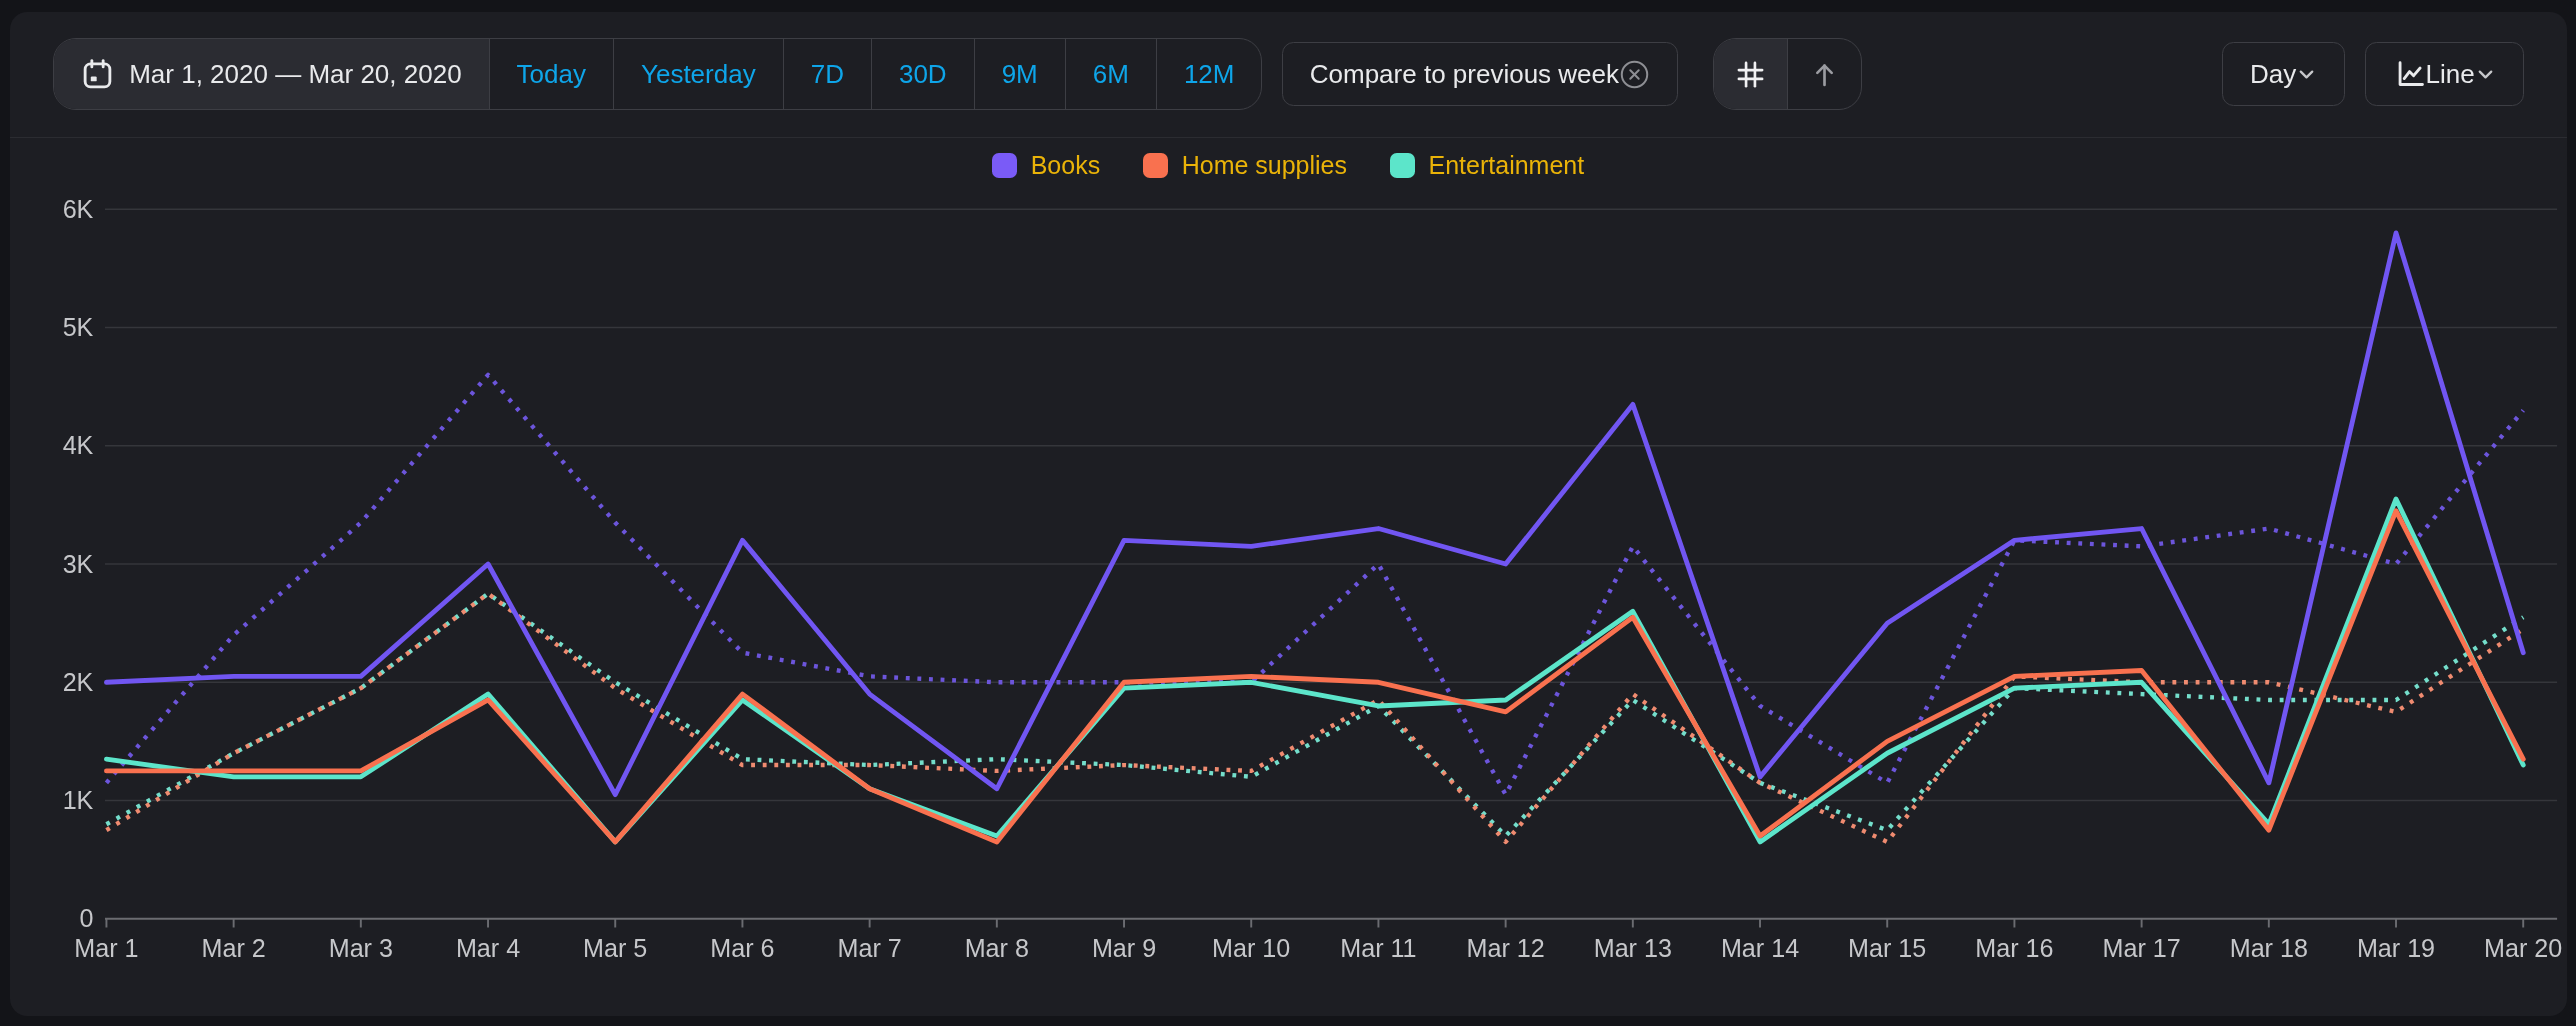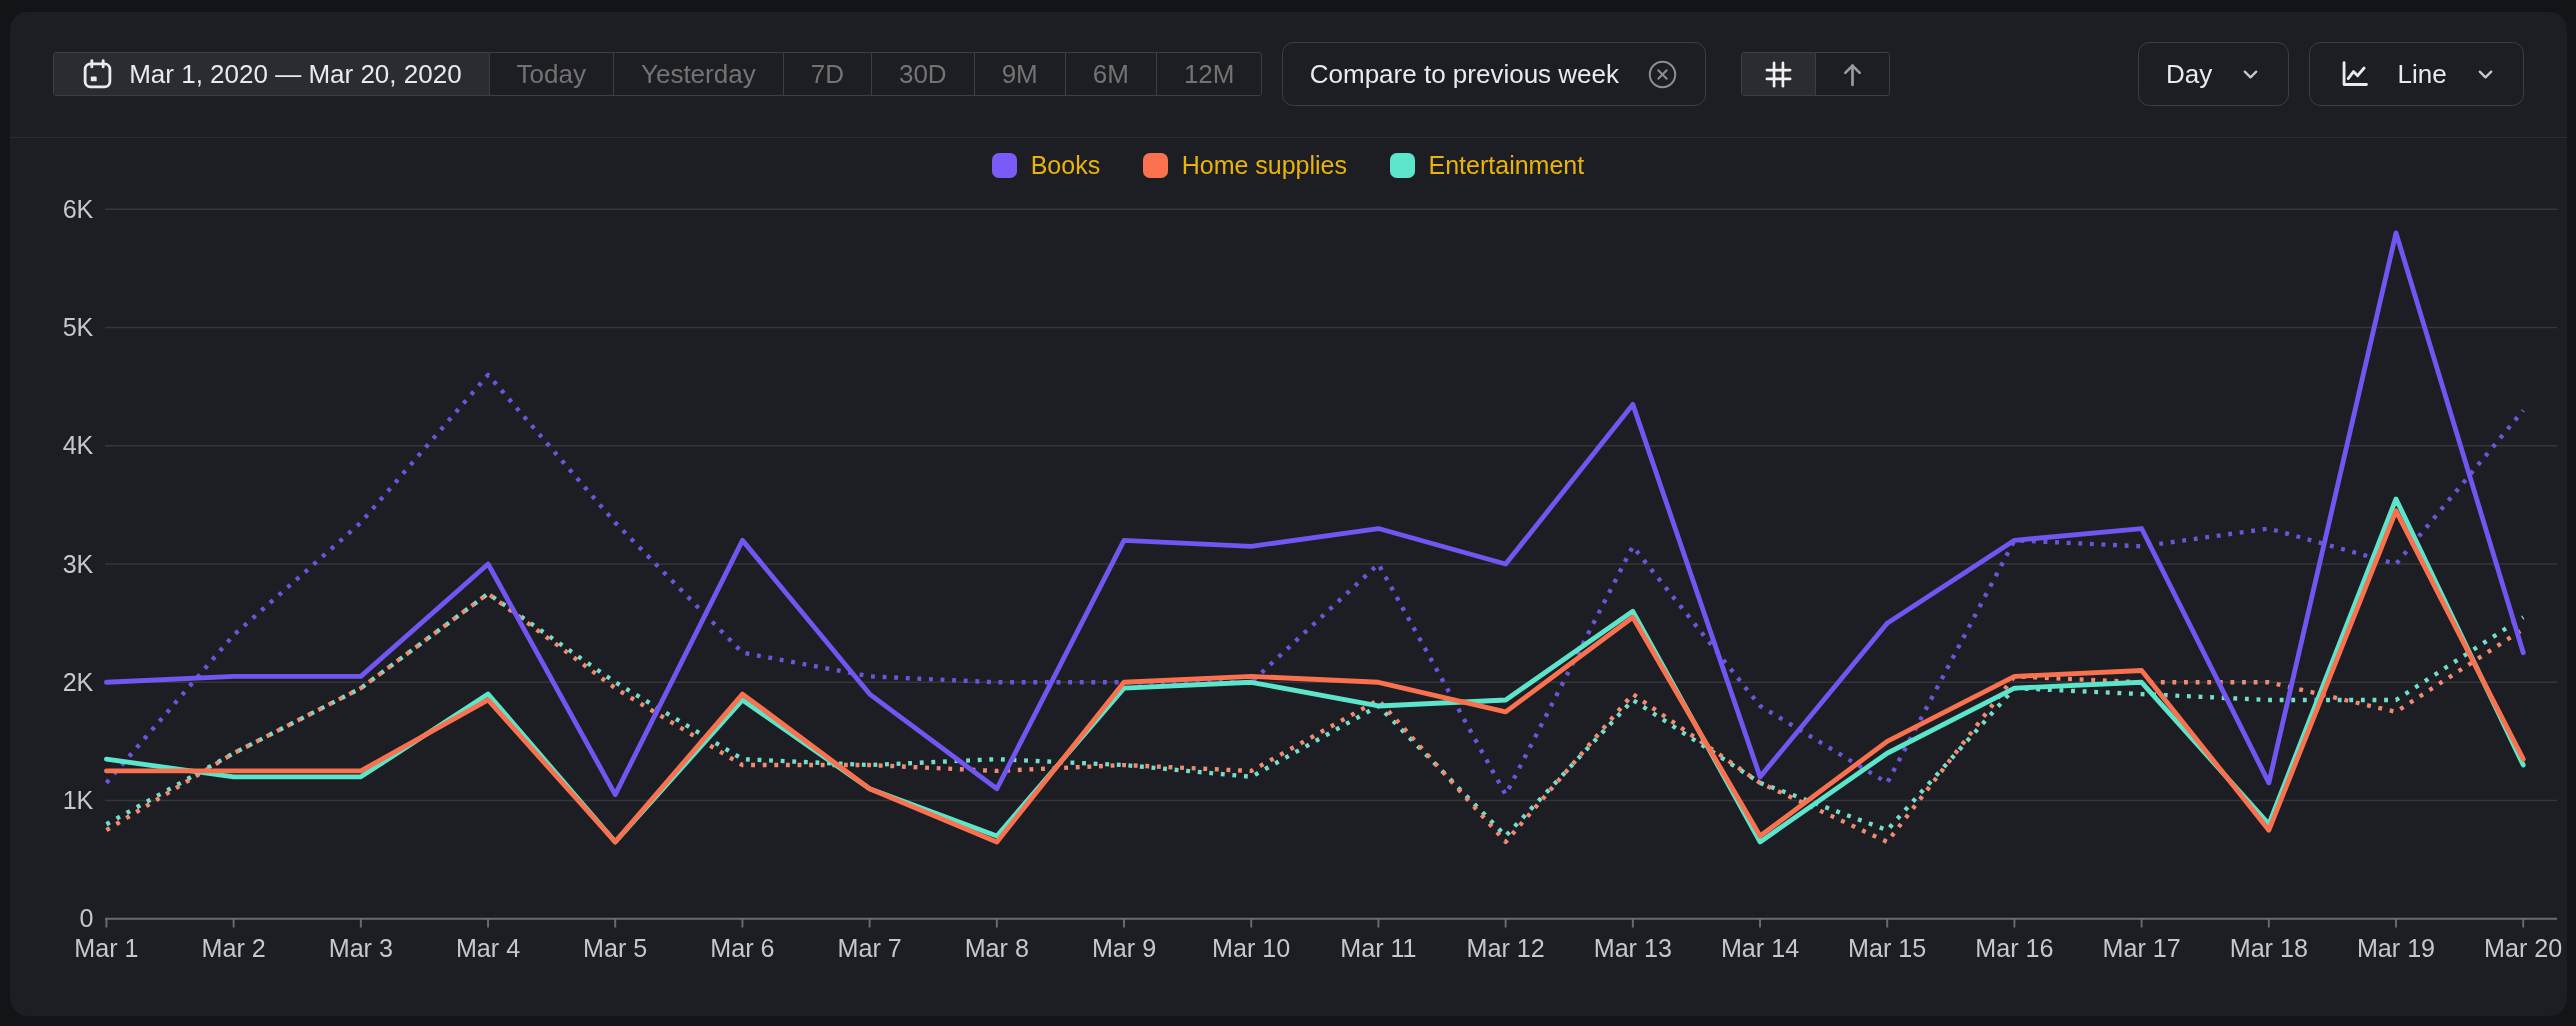--- a/index.html
+++ b/index.html
@@ -3,29 +3,29 @@
 <meta charset="utf-8">
 <style>
   * { margin:0; padding:0; box-sizing:border-box; }
   html,body { width:2576px; height:1027px; background:#131418; overflow:hidden;
     font-family:"Liberation Sans", sans-serif; }
   .card { position:absolute; left:9.7px; top:11.6px; width:2557px; height:1004px;
     background:#1D1E23; border-radius:17.4px; }
   
   .toolbar { height:126px; display:flex; align-items:center; padding:0 43px;
     border-bottom:1px solid #2B2C31; }
-  .segmented { display:flex; align-items:stretch; height:44px; border:1px solid #3D3E44;
-    border-radius:3px; overflow:hidden; background:transparent; }
+  .segmented { display:flex; align-items:stretch; height:72px; border:1px solid #3D3E44;
+    border-radius:23px; overflow:hidden; background:transparent; }
   .seg { display:flex; align-items:center; gap:15.5px; padding:0 27px; background:transparent;
-    border:none; border-left:1px solid #3D3E44; color:#737373; font-size:26px;
+    border:none; border-left:1px solid #3D3E44; color:#0ea5e9; font-size:26px;
     font-family:inherit; cursor:pointer; white-space:nowrap; }
   .seg:first-child { border-left:none; }
   .seg.active { background:#2B2C32; color:#E9EAEC; }
   .seg.icon-seg { padding:0 21px; }
-  .btn { display:flex; align-items:center; gap:28px; height:64px; padding:0 27px;
+  .btn { display:flex; align-items:center; gap:0; height:64px; padding:0 27px;
     background:transparent; border:1px solid #3D3E44; border-radius:11.6px; color:#E9EAEC;
     font-size:26px; font-family:inherit; cursor:pointer; white-space:nowrap; }
   .ml20 { margin-left:19.3px; } .ml36 { margin-left:35px; }
   .right-cluster { margin-left:auto; display:flex; gap:19.3px; }
   .icon { display:inline-flex; align-items:center; justify-content:center; }
   .icon svg { display:block; }
   
   .chart-region { position:relative; height:877px; }
   .legend { position:absolute; top:13.5px; left:0; right:0; display:flex;
     justify-content:center; align-items:center; gap:43px; z-index:2; }

